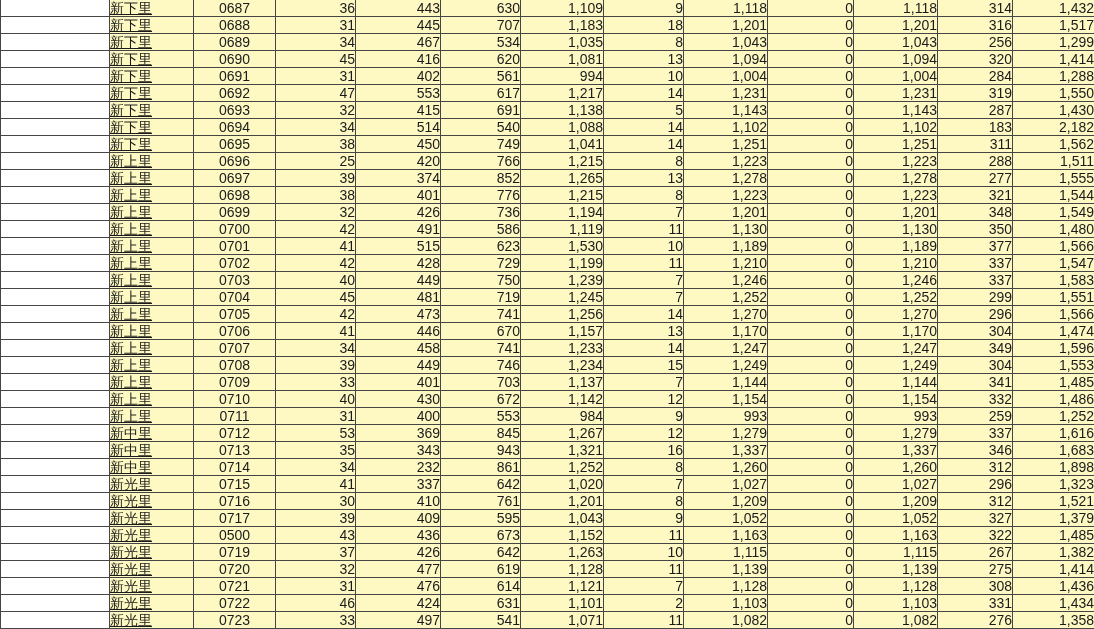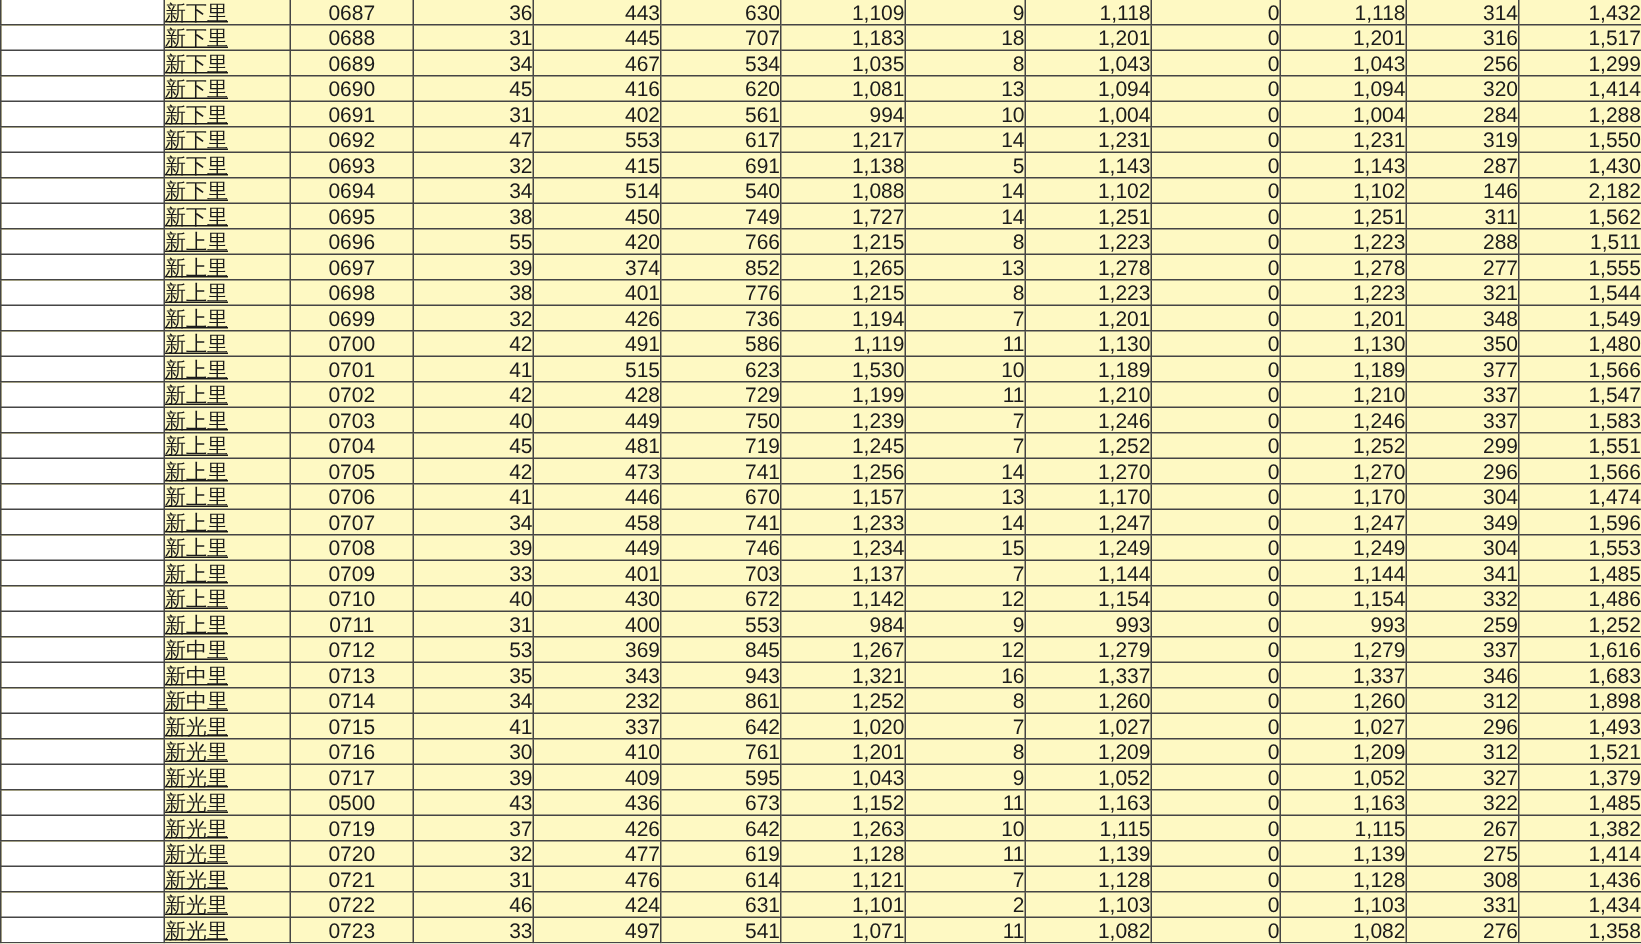--- a/index.html
+++ b/index.html
@@ -182,43 +182,43 @@
           <td class="c-name"><span class="link">新下里</span></td>
           <td class="c-code">0694</td>
           <td class="c-num">34</td>
           <td class="c-num">514</td>
           <td class="c-num">540</td>
           <td class="c-num">1,088</td>
           <td class="c-num">14</td>
           <td class="c-num">1,102</td>
           <td class="c-num">0</td>
           <td class="c-num">1,102</td>
-          <td class="c-num">146</td>
+          <td class="c-num">183</td>
           <td class="c-num">2,182</td>
         </tr>
         <tr>
           <td class="c-blank"></td>
           <td class="c-name"><span class="link">新下里</span></td>
           <td class="c-code">0695</td>
           <td class="c-num">38</td>
           <td class="c-num">450</td>
           <td class="c-num">749</td>
-          <td class="c-num">1,727</td>
+          <td class="c-num">1,041</td>
           <td class="c-num">14</td>
           <td class="c-num">1,251</td>
           <td class="c-num">0</td>
           <td class="c-num">1,251</td>
           <td class="c-num">311</td>
           <td class="c-num">1,562</td>
         </tr>
         <tr>
           <td class="c-blank"></td>
           <td class="c-name"><span class="link">新上里</span></td>
           <td class="c-code">0696</td>
-          <td class="c-num">55</td>
+          <td class="c-num">25</td>
           <td class="c-num">420</td>
           <td class="c-num">766</td>
           <td class="c-num">1,215</td>
           <td class="c-num">8</td>
           <td class="c-num">1,223</td>
           <td class="c-num">0</td>
           <td class="c-num">1,223</td>
           <td class="c-num">288</td>
           <td class="c-num">1,511</td>
         </tr>
@@ -498,21 +498,21 @@
           <td class="c-code">0715</td>
           <td class="c-num">41</td>
           <td class="c-num">337</td>
           <td class="c-num">642</td>
           <td class="c-num">1,020</td>
           <td class="c-num">7</td>
           <td class="c-num">1,027</td>
           <td class="c-num">0</td>
           <td class="c-num">1,027</td>
           <td class="c-num">296</td>
-          <td class="c-num">1,493</td>
+          <td class="c-num">1,323</td>
         </tr>
         <tr>
           <td class="c-blank"></td>
           <td class="c-name"><span class="link">新光里</span></td>
           <td class="c-code">0716</td>
           <td class="c-num">30</td>
           <td class="c-num">410</td>
           <td class="c-num">761</td>
           <td class="c-num">1,201</td>
           <td class="c-num">8</td>

